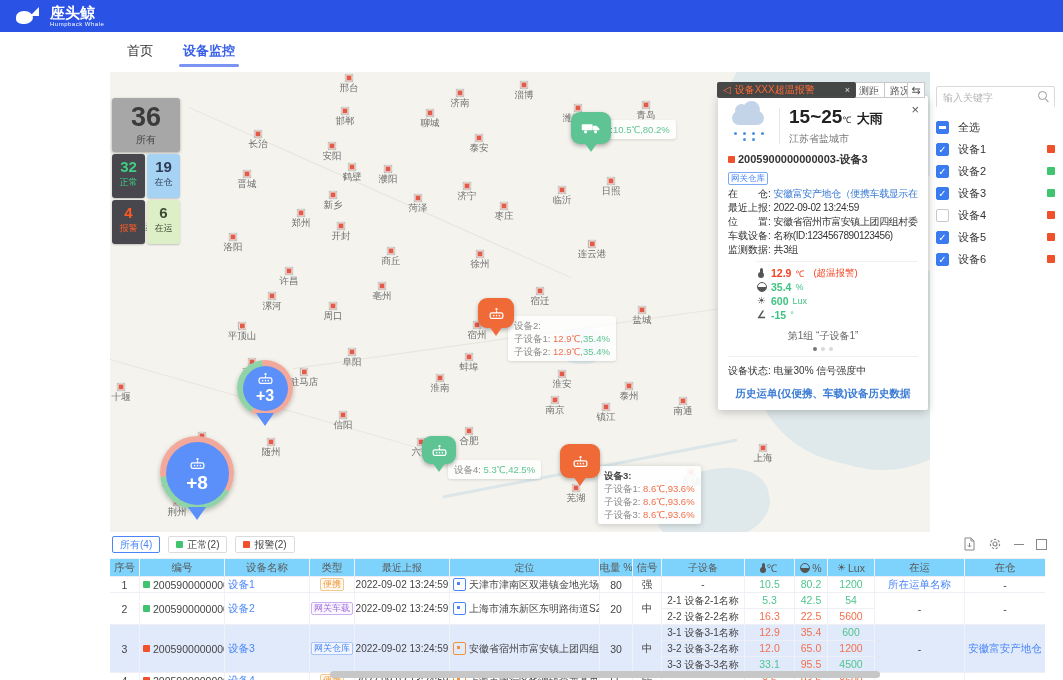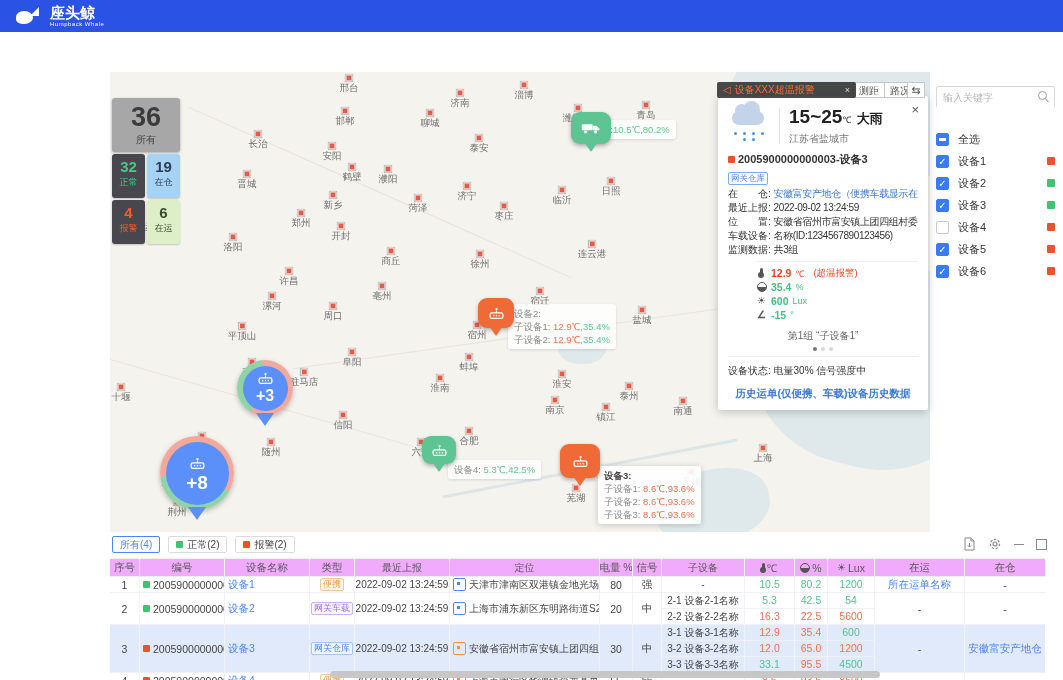--- a/index.html
+++ b/index.html
@@ -107,41 +107,41 @@
   .pp-links span{cursor:pointer}
 
   
   .sidebar{position:absolute;left:936px;top:86px;width:119px;z-index:9}
   .search-box{position:relative;width:117px;height:20px;border:1px solid #d9d9d9;border-radius:2px;background:#fff}
   .search-box input{width:100%;height:100%;border:none;outline:none;font-size:10px;color:#333;padding:0 18px 0 6px;box-sizing:border-box;font-family:"Liberation Sans",sans-serif}
   .search-box input::placeholder{color:#b5b5b5}
   .search-ic{position:absolute;right:7px;top:4px;width:7px;height:7px;border:1px solid #999;border-radius:50%}
   .search-ic::after{content:"";position:absolute;width:4px;height:1px;background:#999;right:-3px;bottom:-2px;transform:rotate(45deg)}
   .chk-row{display:flex;align-items:center;height:22px;cursor:pointer}
-  .chk-row.head{margin-top:20px}
+  .chk-row.head{margin-top:8px}
   .cb{width:13px;height:13px;border:1px solid #c9c9c9;border-radius:2px;background:#fff;margin-right:9px;font-size:10px;line-height:12px;text-align:center;color:#fff;box-sizing:border-box;position:relative;flex:none}
   .cb.on{background:#3a7bf0;border-color:#3a7bf0}
   .cb.ind{background:#3a7bf0;border-color:#3a7bf0}
   .cb.ind::after{content:"";position:absolute;left:2px;top:4px;width:7px;height:3px;background:#fff}
   .dev-label{font-size:11px;color:#333;flex:1}
   .st-sq{width:8px;height:8px;border-radius:1px;flex:none}
   .st-orange{background:#f0502a}.st-green{background:#41c470}
 
   
   .filters{position:absolute;left:112px;top:536px;display:flex;gap:8px;z-index:3}
   .chip{height:17px;border:1px solid #dcdcdc;border-radius:2px;background:#fff;font-size:10px;color:#444;padding:0 7px;display:flex;align-items:center;gap:4px;box-sizing:border-box;cursor:pointer}
   .chip.active{border-color:#4a86f7;color:#4a86f7}
   .chip-dot{width:7px;height:7px;border-radius:1px}
   .tbl-icons{position:absolute;right:16px;top:537px;display:flex;gap:12px;align-items:center;z-index:3}
   .tbl-icons svg{display:block;cursor:pointer}
   .mini-min{width:10px;height:1px;background:#888;cursor:pointer}
   .mini-sq{width:9px;height:9px;border:1px solid #888;cursor:pointer}
 
   .table{position:absolute;left:110px;top:558px;width:935px;font-size:10.5px;color:#444;z-index:2;background:#fff}
-  .thead{display:flex;background:#f0abfc;border-top:1px solid #f0f0f0;border-bottom:1px solid #ebeef5;height:17px;color:#5a5a5a}
+  .thead{display:flex;background:#7dd3fc;border-top:1px solid #f0f0f0;border-bottom:1px solid #ebeef5;height:17px;color:#5a5a5a}
   .td{box-sizing:border-box;border-right:1px solid #f0f2f7;padding:0 3px;display:flex;align-items:center;overflow:hidden;white-space:nowrap}
   .thead .td{justify-content:center;gap:2px}
   .c-idx{width:30px;justify-content:center}
   .c-code{width:85px}
   .c-name{width:85px}
   .c-type{width:45px;justify-content:center}
   .c-time{width:95px;font-size:10px;justify-content:center}
   .c-loc{width:150px;font-size:10px}
   .c-batt{width:33px;justify-content:center}
   .c-sig{width:29px;justify-content:center}
@@ -181,20 +181,24 @@
     <div class="whale">
       <div class="whale-tail"></div>
         <div class="whale-body"></div>
     </div>
     <div>
       <div class="brand">座头鲸</div>
       <div class="brand-sub">Humpback Whale</div>
     </div>
   </div>
 
+  <div class="navbar">
+    <div class="tab">首页</div>
+    <div class="tab active">设备监控</div>
+  </div>
 
   <div class="map">
     <div class="water" style="left:610px;top:-70px;width:270px;height:200px;transform:rotate(-25deg)"></div>
     <div class="water" style="left:645px;top:185px;width:230px;height:210px;transform:rotate(14deg)"></div>
     <div class="water" style="left:545px;top:398px;width:115px;height:72px;transform:rotate(-12deg)"></div>
     <div class="water" style="left:448px;top:256px;width:48px;height:36px"></div>
     <div class="river" style="left:330px;top:395px;width:300px;transform:rotate(-11deg)"></div>
     <div class="road" style="left:60px;top:120px;width:420px;transform:rotate(24deg)"></div>
     <div class="road" style="left:180px;top:260px;width:520px;transform:rotate(-8deg)"></div>
     <div class="road" style="left:-40px;top:330px;width:380px;transform:rotate(16deg)"></div>
@@ -422,21 +426,21 @@
         </div>
         <div class="city" style="left: 67px; top: 438px;">
           <span class="city-dot"></span>
           <span class="city-name">荆州</span>
         </div>
       </div>
     <div id="tip-layer">
         <div class="map-tip" style="left: 470px; top: 48px;">
           <div><span class="tc-l">设备1:</span><span class="tc-g">10.5℃,80.2%</span></div>
         </div>
-        <div class="map-tip" style="left: 398px; top: 232px;">
+        <div class="map-tip" style="left: 398px; top: 244px;">
           <div><span class="tc-l">设备2:</span></div>
           <div><span class="tc-l">子设备1: </span><span class="tc-r">12.9℃</span><span class="tc-g">,35.4%</span></div>
           <div><span class="tc-l">子设备2: </span><span class="tc-r">12.9℃</span><span class="tc-g">,35.4%</span></div>
         </div>
         <div class="map-tip" style="left: 338px; top: 388px;">
           <div><span class="tc-l">设备4: </span><span class="tc-g">5.3℃,42.5%</span></div>
         </div>
         <div class="map-tip solid" style="left: 488px; top: 394px;">
           <div><span class="tc-d">设备3:</span></div>
           <div><span class="tc-l">子设备1: </span><span class="tc-r">8.6℃,93.6%</span></div>

